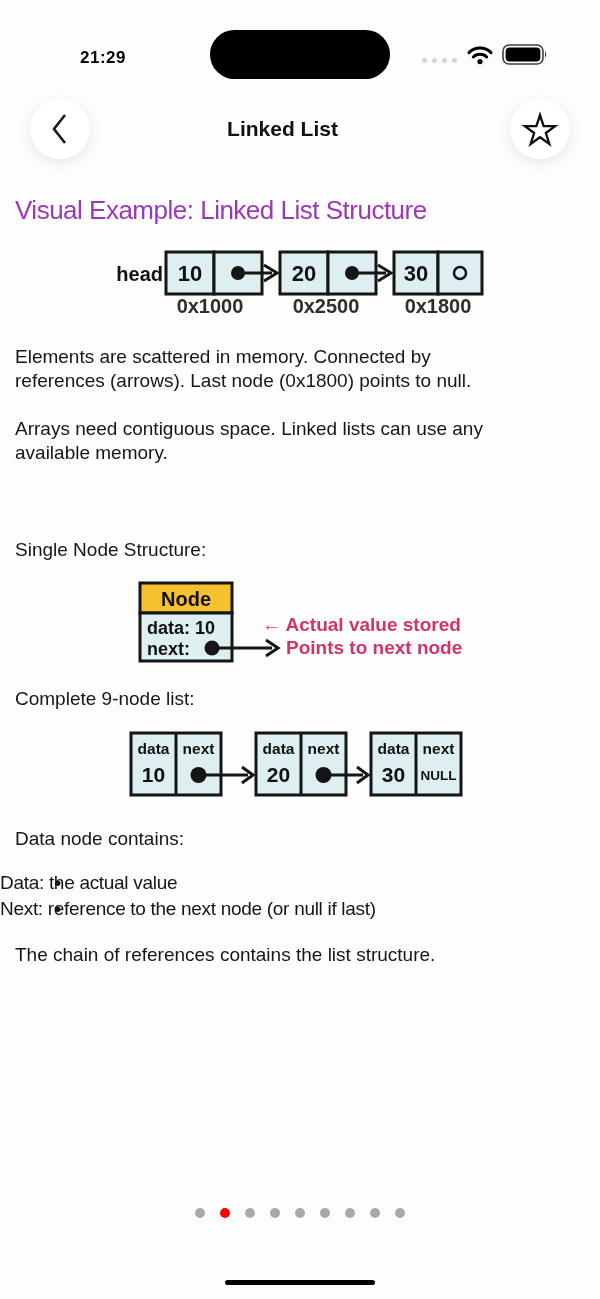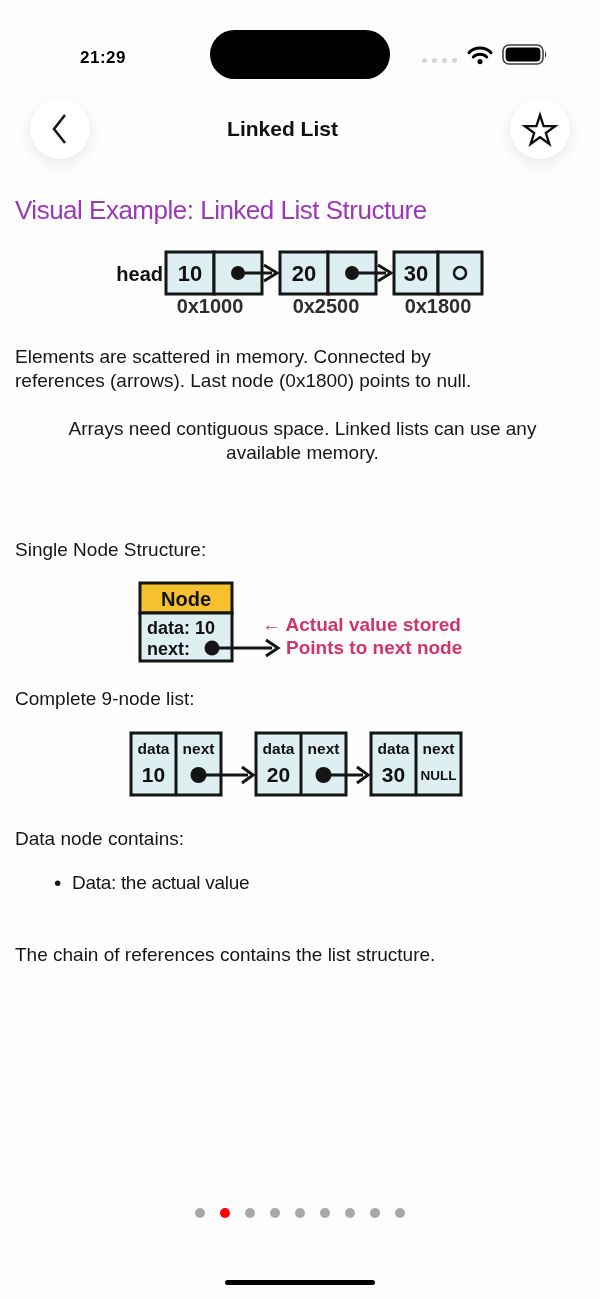--- a/index.html
+++ b/index.html
@@ -39,31 +39,31 @@
   .h1 {
     position:absolute; left:15px; top:195px; width:575px;
     font-size:26px; font-weight:normal; letter-spacing:-0.5px;
     color:var(--heading-purple,#9c38b8);
   }
   .para {
     position:absolute; left:15px; width:575px;
     font-size:19px; line-height:24px; white-space:pre-line; color:#161616;
   }
   .p1 { top:345px; }
-  .p2 { top:417px;text-align:center; }
+  .p2 { top:417px; }
   .h2 {
     position:absolute; left:15px; top:488px;
     font-size:22px; font-weight:bold; color:var(--heading-blue,#2d6da6);
   }
   .p3 { top:538px; }
   .p4 { top:687px; }
   .p5 { top:827px; }
   .bullets { position:absolute; left:0; top:870px; width:600px; list-style:none; }
   .bullets li {
-    position:relative; padding-left:72px; font-size:19px; line-height:26px;
+    position:relative; font-size:19px; line-height:26px;
     letter-spacing:-0.3px; white-space:nowrap;
   }
   .bullets li::before {
     content:"•"; position:absolute; left:54px; font-size:21px;
   }
   .p6 { top:943px; }
   .diagram { position:absolute; left:0; }
   .d1 { top:243px; }
   .d2 { top:580px; }
   .d3 { top:728px; }
@@ -201,20 +201,21 @@
     <text class="dtext" x="393.5" y="26" font-size="15.5" text-anchor="middle">data</text>
     <text class="dtext" x="438.5" y="26" font-size="15.5" text-anchor="middle">next</text>
     <text class="dtext" x="393.5" y="54" font-size="21" text-anchor="middle">30</text>
     <text class="dtext" x="438.5" y="52" font-size="13.5" text-anchor="middle">NULL</text>
   </svg>
 
   <div class="para p5">Data node contains:</div>
 
   <ul class="bullets">
     <li>Data: the actual value</li>
+    <li>Next: reference to the next node (or null if last)</li>
   </ul>
 
   <div class="para p6">The chain of references contains the list structure.</div>
 
   <div class="page-dots">
       <span class="pdot"></span>
       <span class="pdot active"></span>
       <span class="pdot"></span>
       <span class="pdot"></span>
       <span class="pdot"></span>

